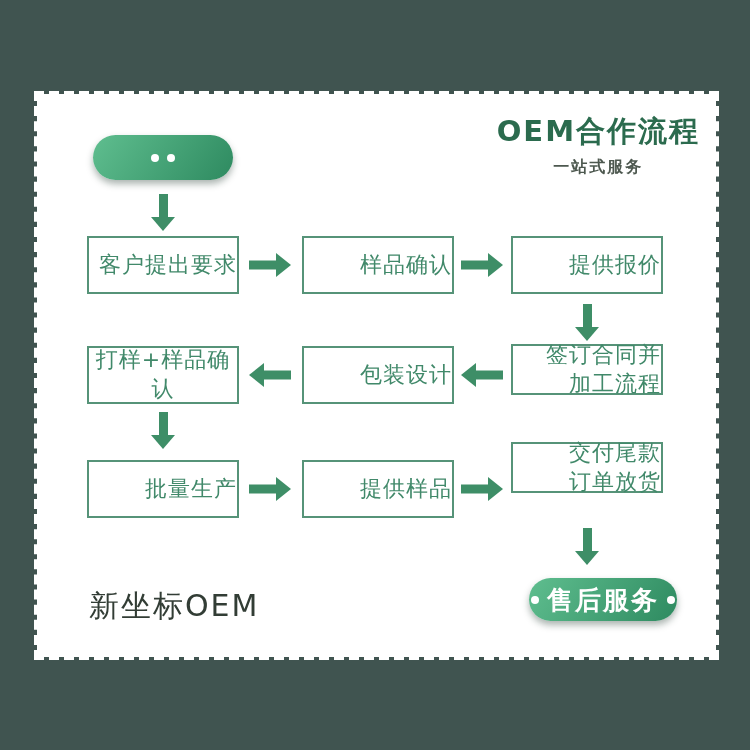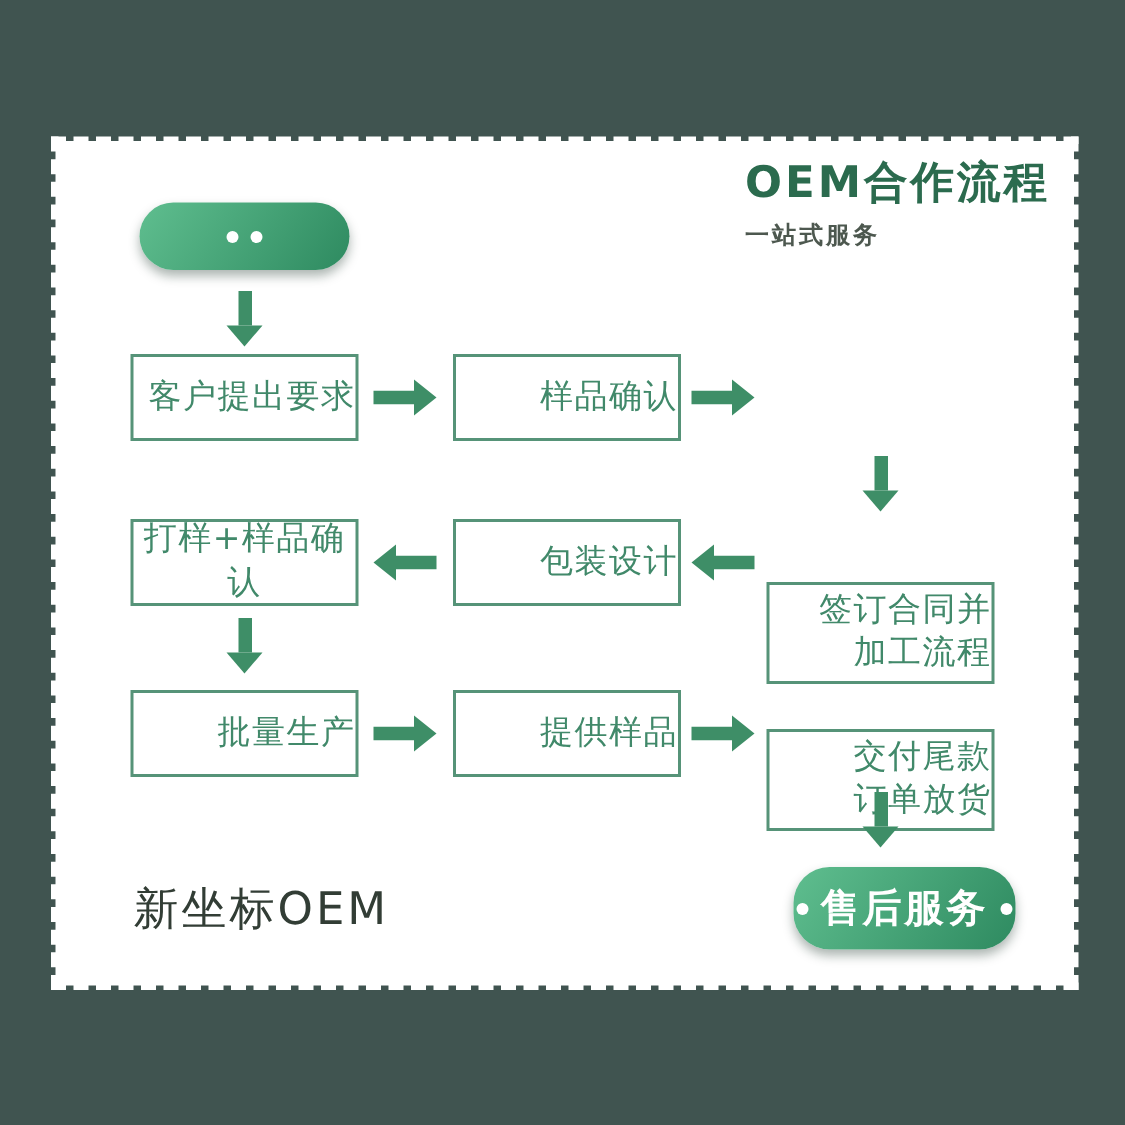--- a/index.html
+++ b/index.html
@@ -35,42 +35,42 @@
     position:absolute;
     display:flex; align-items:center; justify-content:center; gap:8px;
     background:linear-gradient(125deg,var(--badge-start) 0%,var(--badge-end) 100%);
     border-radius:24px;
     color:#fff;
     box-shadow:0 4px 7px rgba(15,40,30,.35);
   }
   .badge .lbl{font-size:26px;font-weight:bold;letter-spacing:2px;line-height:1;}
   .badge .dot{width:8px;height:8px;border-radius:50%;background:#fff;flex:0 0 auto;}
   .badge.b1{left:56px;top:41px;width:140px;height:45px;}
-  .badge.b2{left:492px;top:484px;width:148px;height:55px;text-align:center;}
+  .badge.b2{left:492px;top:484px;width:148px;height:43px;text-align:center;}
   .titleblock{
-    position:absolute; right:16px; top:12px; text-align:left;
+    position:absolute; right:16px; top:22px; text-align:center;
   }
   .titleblock .t{
     font-size:29px;font-weight:800;color:var(--title);letter-spacing:2px;line-height:1.1;
   }
   .titleblock .s{
     margin-top:9px;font-size:16px;font-weight:bold;color:var(--subtitle);letter-spacing:2px;
   }
   
   .fbox{
     position:absolute;
     width:152px;height:58px;
     border:2px solid var(--green-line);
     background:var(--card);
     color:var(--green-text);
     display:flex;flex-direction:column;align-items:flex-end;justify-content:center;
     font-size:22px;letter-spacing:1px;line-height:1.3;
     text-align:center;
   }
-  .fbox.tall{height:68px;margin-top:44px;}
+  .fbox.tall{height:51px;}
   
   .varrow{position:absolute;width:24px;height:36px;}
   .varrow .shaft{width:9px;height:23px;margin:0 auto;background:var(--arrow);}
   .varrow .head{
     width:0;height:0;margin:0 auto;
     border-left:12px solid transparent;border-right:12px solid transparent;
     border-top:14px solid var(--arrow);
   }
   .harrow{position:absolute;width:42px;height:24px;}
   .harrow .shaft{position:absolute;top:50%;transform:translateY(-50%);width:29px;height:9px;background:var(--arrow);}
@@ -113,20 +113,23 @@
   <div class="harrow right" style="left:212px;top:159px;">
     <div class="shaft"></div>
       <div class="head"></div>
   </div>
   <div class="fbox" style="left:265px;top:142px;">
     <span>样品确认</span>
   </div>
   <div class="harrow right" style="left:424px;top:159px;">
     <div class="shaft"></div>
       <div class="head"></div>
+  </div>
+  <div class="fbox" style="left:474px;top:142px;">
+    <span>提供报价</span>
   </div>
 
   <div class="varrow" style="left:538px;top:210px;">
     <div class="shaft"></div>
       <div class="head"></div>
   </div>
 
   <div class="fbox" style="left:50px;top:252px;">
     <span>打样+样品确认</span>
   </div>

